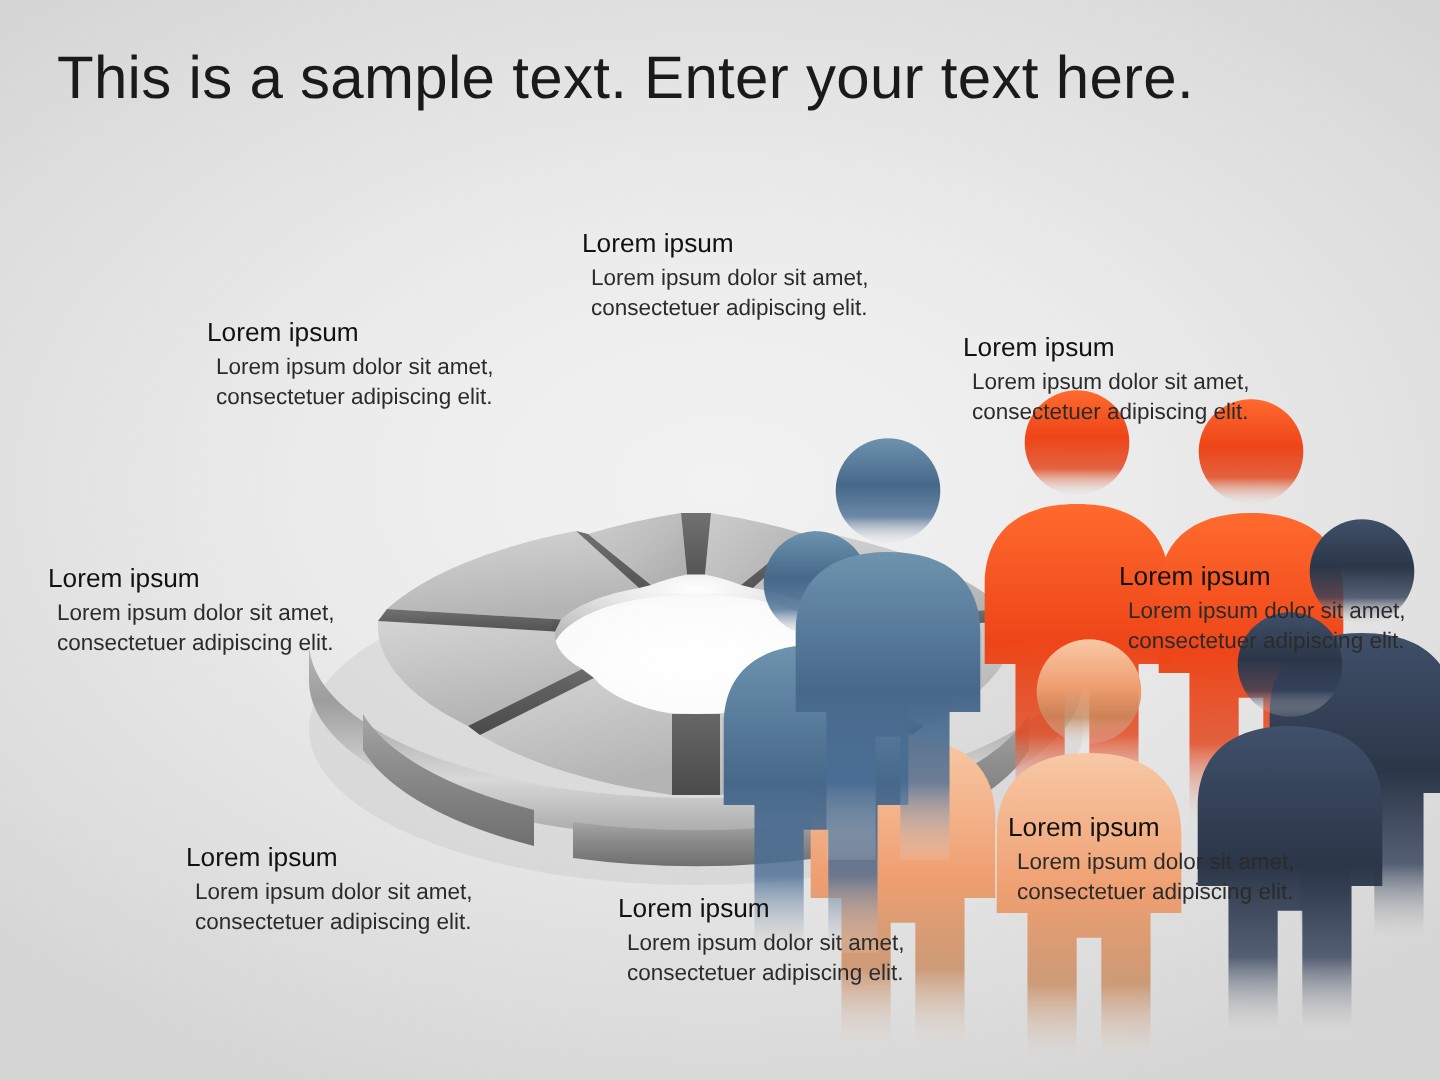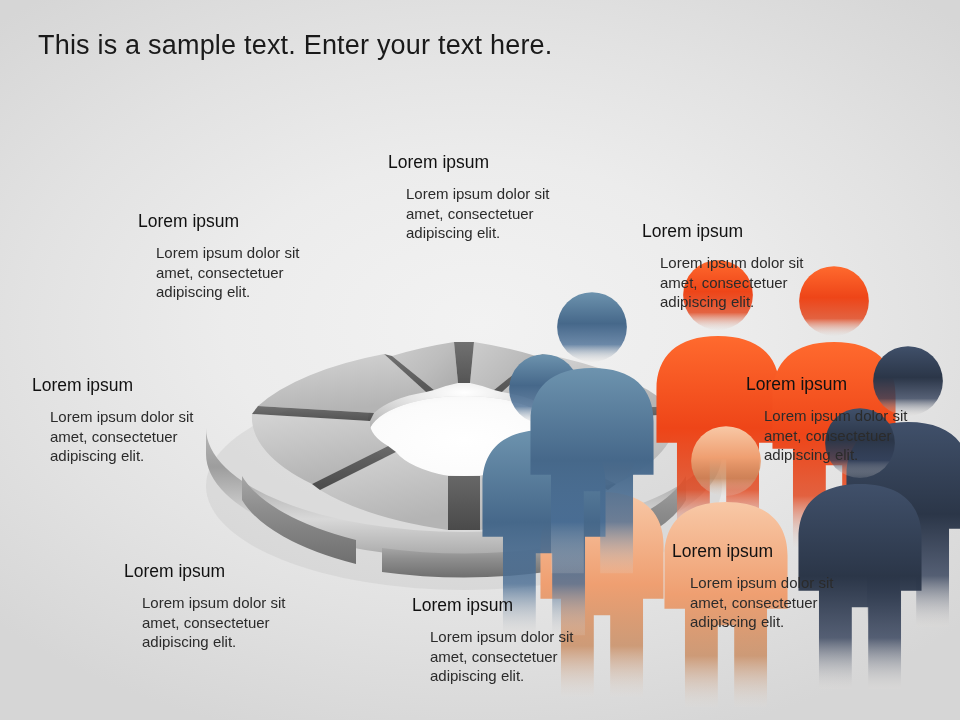--- a/index.html
+++ b/index.html
@@ -9,32 +9,32 @@
     background:#d9d9d9;
   }
   #slide{
     position:relative;width:960px;height:720px;
     background:
       radial-gradient(ellipse 70% 60% at 50% 45%, #f2f2f2 0%, #ececec 38%, #e2e2e2 68%, #d6d6d6 100%);
   }
   
   #title{
     position:absolute;left:38px;top:30px;width:880px;
-    font-size:27px;font-weight:400;color:#1a1a1a;
+    font-size:40px;font-weight:400;color:#1a1a1a;
     letter-spacing:.2px;white-space:nowrap;
   }
   
   .tblock{position:absolute;width:200px;}
   .tblock .hd{
     font-size:17.5px;font-weight:normal;color:#111;
     margin:0 0 4px 0;line-height:1.15;
   }
   .tblock .bd{
     font-size:15px;color:#2b2b2b;line-height:1.30;
-    margin:12px;padding-left:6px;
+    margin:0;padding-left:6px;
   }
   .b0{left:388px;top:152px;}
   .b1{left:642px;top:221px;}
   .b2{left:746px;top:374px;}
   .b3{left:672px;top:541px;}
   .b4{left:412px;top:595px;}
   .b5{left:124px;top:561px;}
   .b6{left:32px;top:375px;}
   .b7{left:138px;top:211px;}
 

